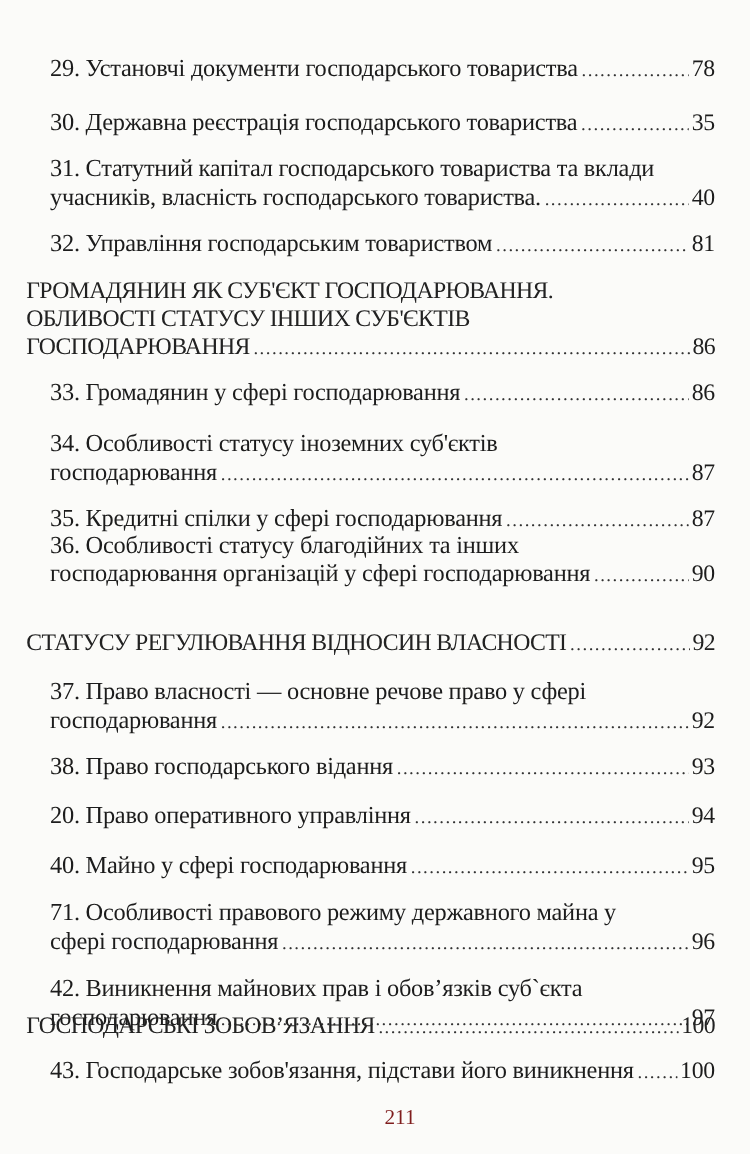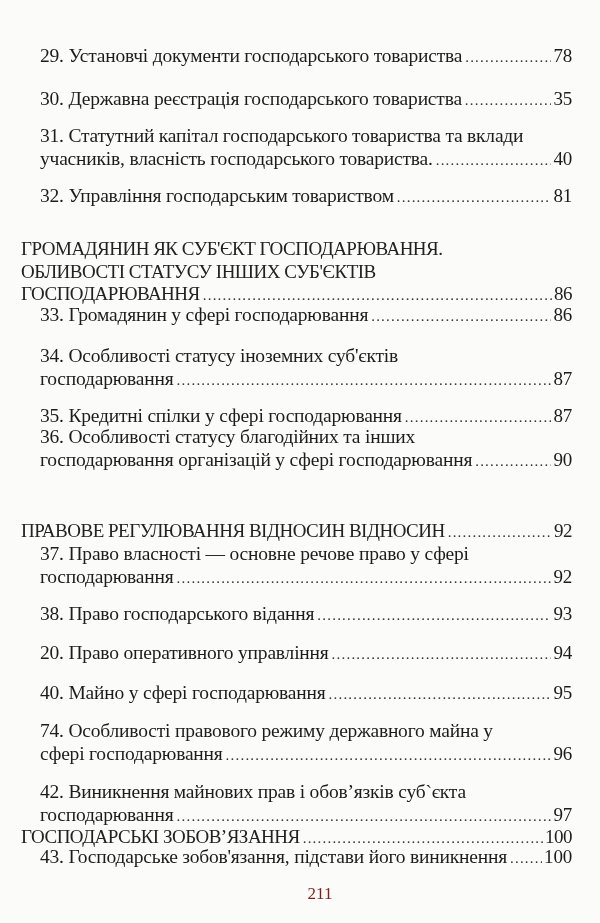--- a/index.html
+++ b/index.html
@@ -30,21 +30,20 @@
     font-size: 19.5px;
     letter-spacing: -0.2px;
     transform-origin: left top;
   }
   .heading {
     left: 21px;
     font-family: "Liberation Sans", "DejaVu Sans", sans-serif;
     font-size: 19px;
     letter-spacing: -0.5px;
     color: #222;
-    margin-top: 16px;
   }
   .line {
     display: flex;
     align-items: baseline;
     height: 22.5px;
     line-height: 22.5px;
     white-space: nowrap;
   }
   .line .text {
     flex: 0 0 auto;
@@ -167,21 +166,21 @@
     </div>
     <div class="line">
       <span class="text">господарювання організацій у сфері господарювання</span>
       <span class="leader"></span>
       <span class="page">90</span>
     </div>
   </div>
 
   <div class="row heading" style="top:504px">
     <div class="line">
-      <span class="text">ПРАВОВЕ РЕГУЛЮВАННЯ ВІДНОСИН ВІДНОСИН</span>
+      <span class="text">СТАТУСУ РЕГУЛЮВАННЯ ВІДНОСИН ВЛАСНОСТІ</span>
       <span class="leader"></span>
       <span class="page">92</span>
     </div>
   </div>
 
   <div class="row entry" style="top:543px">
     <div class="line">
       <span class="text">37. Право власності — основне речове право у сфері</span>
     </div>
     <div class="line">
@@ -210,21 +209,21 @@
   <div class="row entry" style="top:682px">
     <div class="line">
       <span class="text">40. Майно у сфері господарювання</span>
       <span class="leader"></span>
       <span class="page">95</span>
     </div>
   </div>
 
   <div class="row entry" style="top:720px">
     <div class="line">
-      <span class="text">74. Особливості правового режиму державного майна у</span>
+      <span class="text">71. Особливості правового режиму державного майна у</span>
     </div>
     <div class="line">
       <span class="text">сфері господарювання</span>
       <span class="leader"></span>
       <span class="page">96</span>
     </div>
   </div>
 
   <div class="row entry" style="top:781px">
     <div class="line">

